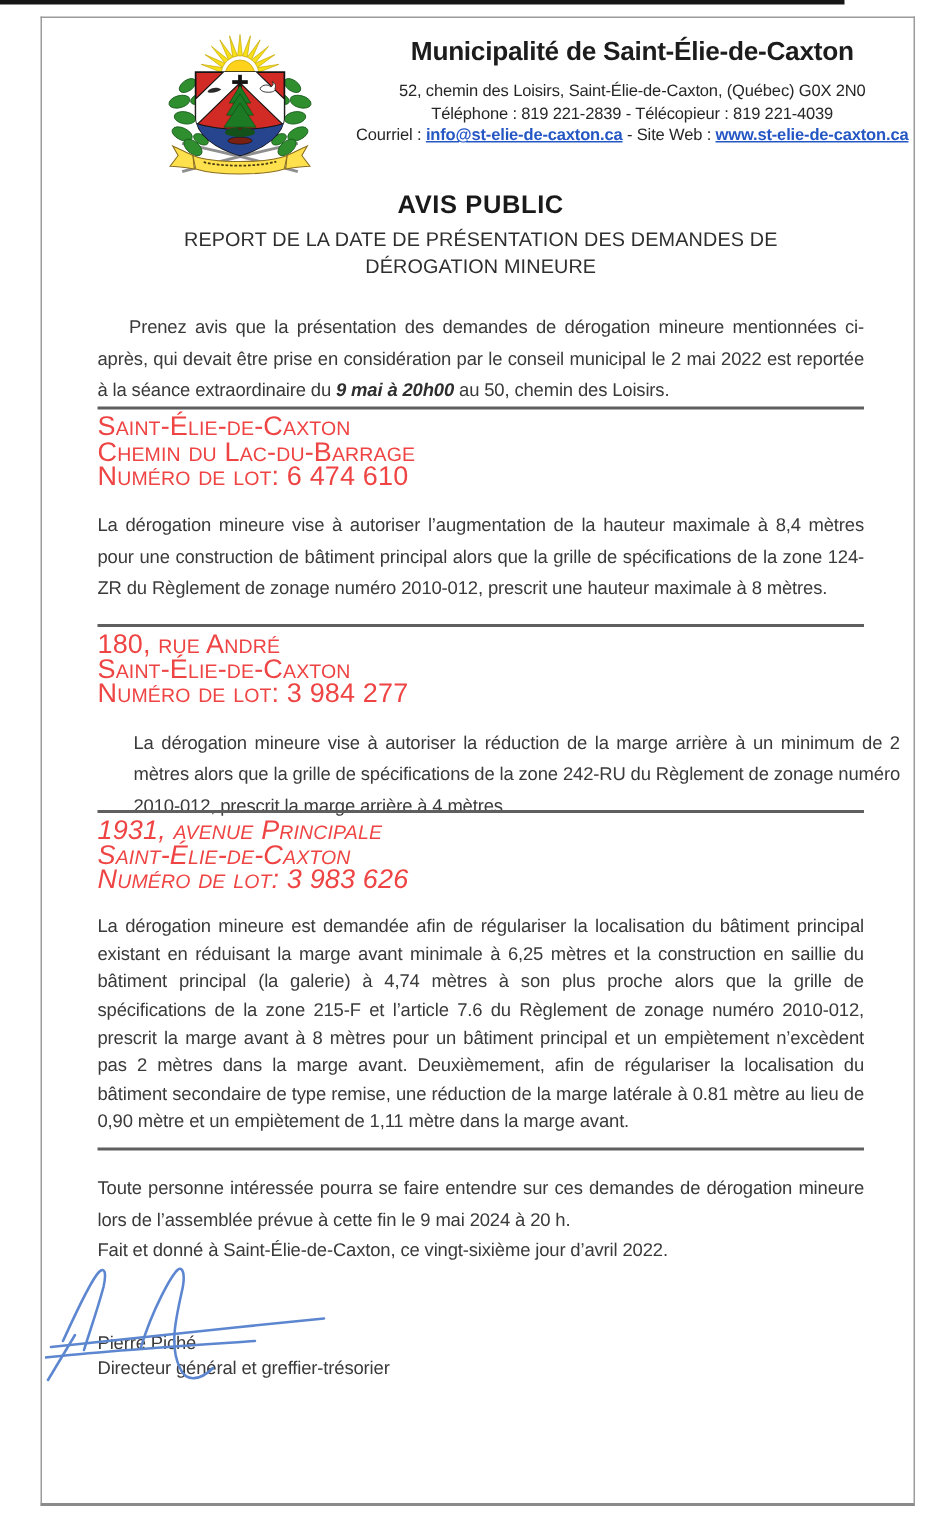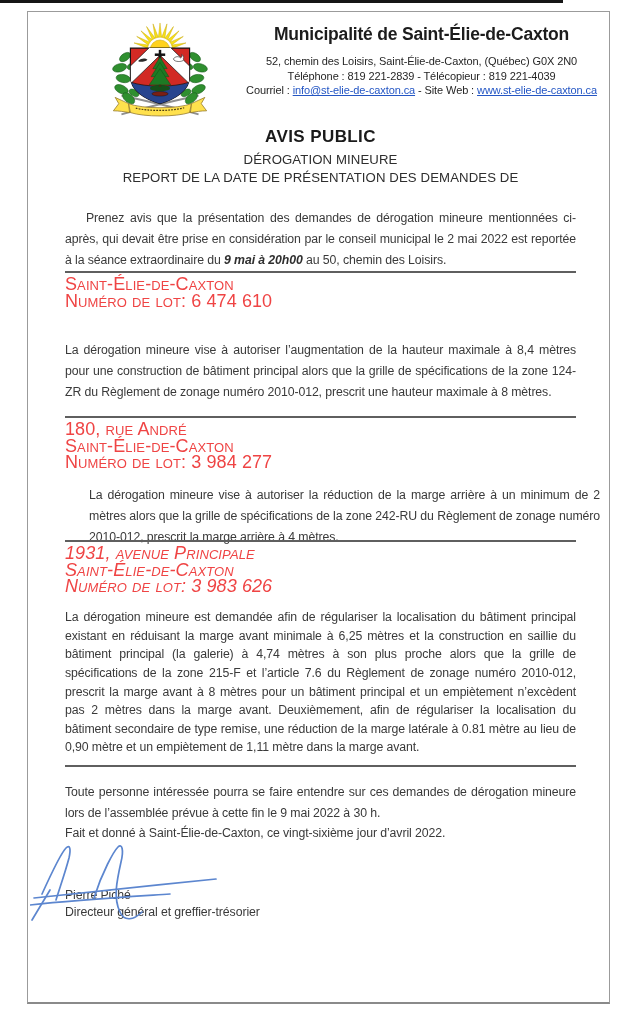--- a/index.html
+++ b/index.html
@@ -12,21 +12,21 @@
   .frame{
     position:absolute;left:27px;top:11px;width:581px;height:990px;
     border:1px solid #9b9b9b;border-bottom:2px solid #8a8a8a;background:#fff;
   }
   
   .logo{position:absolute;left:106px;top:14px;width:108px;height:104px;}
   .header-text{position:absolute;left:233px;top:24px;width:377px;text-align:center;}
   .org-name{font-size:17.5px;font-weight:bold;color:#1c1c1c;letter-spacing:-0.2px;}
   .org-sub{font-size:14px;color:#222;margin-top:2px;}
   .contact{margin-top:9px;font-size:11px;line-height:14.6px;color:#262626;letter-spacing:-0.1px;}
-  .contact a{color:#2456c4;text-decoration:underline;cursor:pointer;}
+  .contact a{color:#2456c4;text-decoration:underline;cursor:pointer;font-weight:bold;}
   
   .title-block{position:absolute;left:65px;top:127px;width:511px;text-align:center;color:#2e2e2e;}
   .avis{font-size:17px;font-weight:bold;color:#1a1a1a;letter-spacing:0.4px;}
   .avis-sub{font-size:13.2px;line-height:17.5px;margin-top:4px;letter-spacing:0.1px;}
   
   .para{
     position:absolute;left:65px;width:511px;
     font-size:12.3px;line-height:21px;letter-spacing:-0.1px;
     text-align:justify;color:#3a3a3a;
   }
@@ -124,30 +124,31 @@
   <div class="contact">
     <div>52, chemin des Loisirs, Saint-Élie-de-Caxton, (Québec) G0X 2N0</div>
     <div>Téléphone : 819 221-2839 - Télécopieur : 819 221-4039</div>
     <div><span>Courriel : </span><a>info@st-elie-de-caxton.ca</a><span> - Site Web : </span><a>www.st-elie-de-caxton.ca</a></div>
   </div>
 </div>
 
 <div class="title-block">
   <div class="avis">AVIS PUBLIC</div>
   <div class="avis-sub">
+    <div>REPORT DE LA DATE DE PRÉSENTATION DES DEMANDES DE</div>
     <div>DÉROGATION MINEURE</div>
-    <div>REPORT DE LA DATE DE PRÉSENTATION DES DEMANDES DE</div>
   </div>
 </div>
 
 <p class="para indent" style="top:196px;"><span>Prenez avis que la présentation des demandes de dérogation mineure mentionnées ci-après, qui devait être prise en considération par le conseil municipal le 2 mai 2022 est reportée à la séance extraordinaire du </span><b>9 mai à 20h00</b><span> au 50, chemin des Loisirs.</span></p>
 
 <div class="rule" style="top:271px;"></div>
 <div class="addr" style="top:276px;">
   <div>Saint-Élie-de-Caxton</div>
+  <div>Chemin du Lac-du-Barrage</div>
   <div>Numéro de lot: 6 474 610</div>
 </div>
 <p class="para" style="top:328px;">La dérogation mineure vise à autoriser l’augmentation de la hauteur maximale à 8,4 mètres pour une construction de bâtiment principal alors que la grille de spécifications de la zone 124-ZR du Règlement de zonage numéro 2010-012, prescrit une hauteur maximale à 8 mètres.</p>
 
 <div class="rule" style="top:416px;"></div>
 <div class="addr" style="top:421px;">
   <div>180, rue André</div>
   <div>Saint-Élie-de-Caxton</div>
   <div>Numéro de lot: 3 984 277</div>
 </div>
@@ -155,21 +156,21 @@
 
 <div class="rule" style="top:540px;"></div>
 <div class="addr" style="top:545px;font-style:italic;">
   <div>1931, avenue Principale</div>
   <div>Saint-Élie-de-Caxton</div>
   <div>Numéro de lot: 3 983 626</div>
 </div>
 <p class="para tight" style="top:596px;">La dérogation mineure est demandée afin de régulariser la localisation du bâtiment principal existant en réduisant la marge avant minimale à 6,25 mètres et la construction en saillie du bâtiment principal (la galerie) à 4,74 mètres à son plus proche alors que la grille de spécifications de la zone 215-F et l’article 7.6 du Règlement de zonage numéro 2010-012, prescrit la marge avant à 8 mètres pour un bâtiment principal et un empiètement n’excèdent pas 2 mètres dans la marge avant. Deuxièmement, afin de régulariser la localisation du bâtiment secondaire de type remise, une réduction de la marge latérale à 0.81 mètre au lieu de 0,90 mètre et un empiètement de 1,11 mètre dans la marge avant.</p>
 
 <div class="rule" style="top:765px;"></div>
-<p class="para" style="top:770px;">Toute personne intéressée pourra se faire entendre sur ces demandes de dérogation mineure lors de l’assemblée prévue à cette fin le 9 mai 2022 à 30 h.</p>
+<p class="para" style="top:770px;">Toute personne intéressée pourra se faire entendre sur ces demandes de dérogation mineure lors de l’assemblée prévue à cette fin le 9 mai 2024 à 20 h.</p>
 <div class="plain" style="top:826px;">Fait et donné à Saint-Élie-de-Caxton, ce vingt-sixième jour d’avril 2022.</div>
 
 <svg class="sig-svg" viewBox="0 0 210 100" xmlns="http://www.w3.org/2000/svg">
   <g stroke="#5c86cf" stroke-width="1.7" fill="none" stroke-linecap="round">
     <path d="M12,52 C22,30 32,10 36,6 C40,2 41,7 39,16 C35,31 30,45 26,58"></path>
     <path d="M64,56 C72,30 84,9 88,5 C92,1 94,8 91,20 C87,38 83,56 90,70 C94,80 104,78 112,70"></path>
     <path d="M4,56 C60,50 125,43 186,37"></path>
     <path d="M0,63 C45,58 95,55 140,52"></path>
     <path d="M2,78 L20,48"></path>
   </g>

